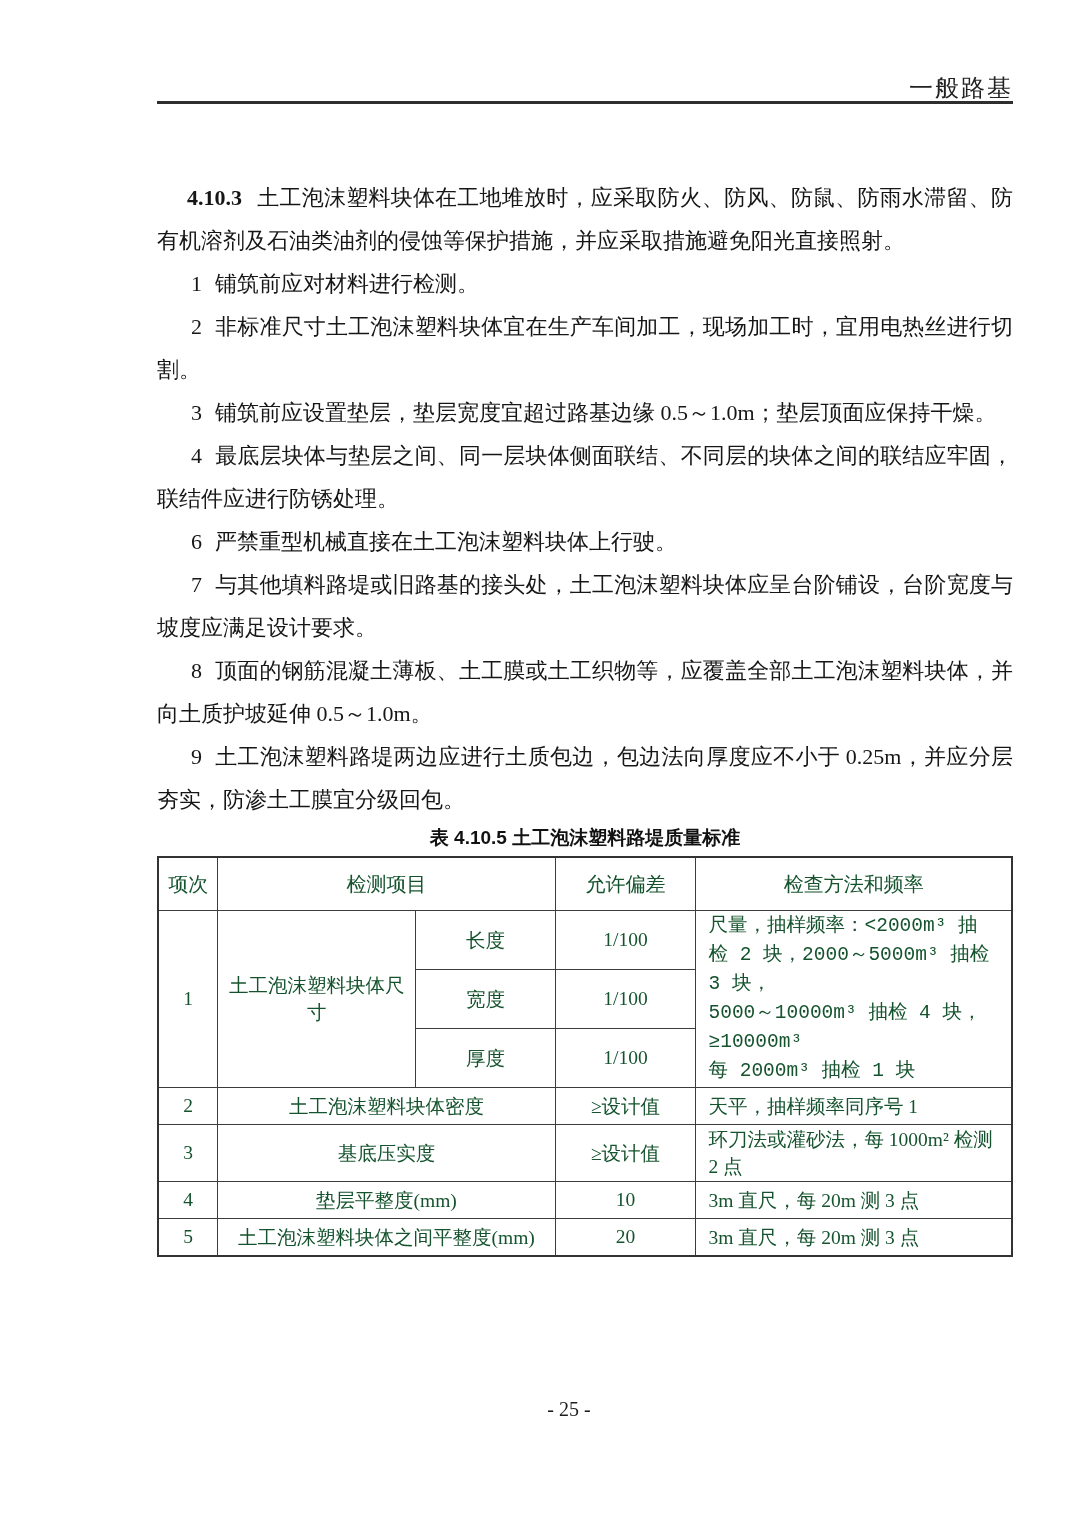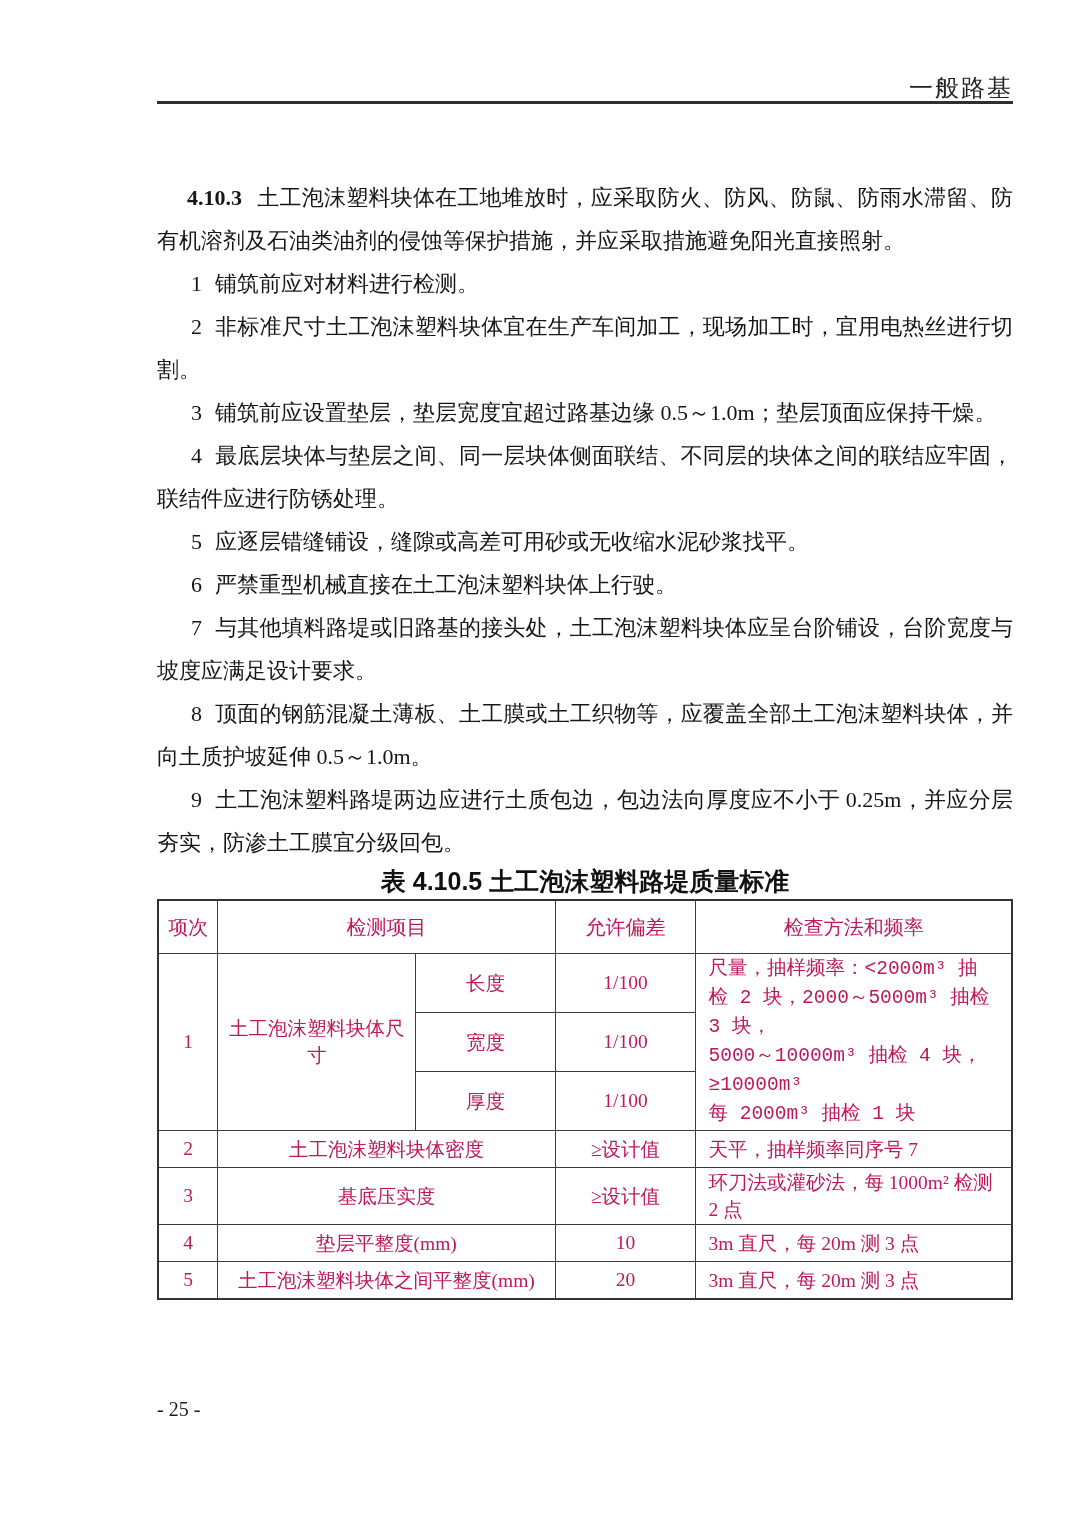--- a/index.html
+++ b/index.html
@@ -48,53 +48,54 @@
   .section .num { font-weight: bold; margin-right: 15px; }
   .item { text-indent: 34px; }
   .item .num { margin-right: 13px; }
   .gap-1 { margin-top: 44px !important; }
   .gap-2 { margin-top: 30px !important; }
   .table-title {
     margin-top: 0;
     text-align: center;
     font-family: "Liberation Sans", "DejaVu Sans", sans-serif;
     font-weight: bold;
-    font-size: 25px;
+    font-size: 19px;
     line-height: 34px;
     color: #111;
   }
   table.quality {
     width: 100%;
     border-collapse: collapse;
     table-layout: fixed;
     margin-top: 1px;
     border: 2px solid #333;
   }
   table.quality td {
     border: 1.5px solid #3c3c3c;
     text-align: center;
     vertical-align: middle;
     font-size: 19.5px;
     padding: 1px 6px;
-    color: #be185d;
+    color: #14532d;
   }
   table.quality .head-row td { height: 50px; font-size: 20px; }
   table.quality .sub-row td { height: 33px; }
   table.quality .data-row td { height: 34px; }
   td.method-cell {
     text-align: left !important;
     padding-left: 12px !important;
     padding-right: 8px !important;
   }
   td.method-cell .mline { line-height: 29px; font-family: Liberation Mono, monospace; }
   .page-footer {
     position: absolute;
     left: 157px;
     top: 1398px;
     width: 824px;
+    text-align: center;
     font-size: 20px;
     color: #1c1c1c;
   }
 </style>
 </head>
 <body>
 
 <div class="page">
 
   <div class="running-header">
@@ -113,23 +114,20 @@
       <span class="num">1</span><span>铺筑前应对材料进行检测。</span>
     </p>
     <p class="item">
       <span class="num">2</span><span>非标准尺寸土工泡沫塑料块体宜在生产车间加工，现场加工时，宜用电热丝进行切割。</span>
     </p>
     <p class="item">
       <span class="num">3</span><span>铺筑前应设置垫层，垫层宽度宜超过路基边缘 0.5～1.0m；垫层顶面应保持干燥。</span>
     </p>
     <p class="item">
       <span class="num">4</span><span>最底层块体与垫层之间、同一层块体侧面联结、不同层的块体之间的联结应牢固，联结件应进行防锈处理。</span>
-    </p>
-    <p class="item">
-      <span class="num">5</span><span>应逐层错缝铺设，缝隙或高差可用砂或无收缩水泥砂浆找平。</span>
     </p>
     <p class="item">
       <span class="num">6</span><span>严禁重型机械直接在土工泡沫塑料块体上行驶。</span>
     </p>
     <p class="item">
       <span class="num">7</span><span>与其他填料路堤或旧路基的接头处，土工泡沫塑料块体应呈台阶铺设，台阶宽度与坡度应满足设计要求。</span>
     </p>
     <p class="item">
       <span class="num">8</span><span>顶面的钢筋混凝土薄板、土工膜或土工织物等，应覆盖全部土工泡沫塑料块体，并向土质护坡延伸 0.5～1.0m。</span>
     </p>
@@ -172,21 +170,21 @@
           <td>1/100</td>
         </tr>
         <tr class="sub-row">
           <td>厚度</td>
           <td>1/100</td>
         </tr>
         <tr class="data-row">
           <td>2</td>
           <td colspan="2">土工泡沫塑料块体密度</td>
           <td>≥设计值</td>
-          <td class="method-cell">天平，抽样频率同序号 7</td>
+          <td class="method-cell">天平，抽样频率同序号 1</td>
         </tr>
         <tr class="data-row">
           <td>3</td>
           <td colspan="2">基底压实度</td>
           <td>≥设计值</td>
           <td class="method-cell">环刀法或灌砂法，每 1000m² 检测 2 点</td>
         </tr>
         <tr class="data-row">
           <td>4</td>
           <td colspan="2">垫层平整度(mm)</td>

